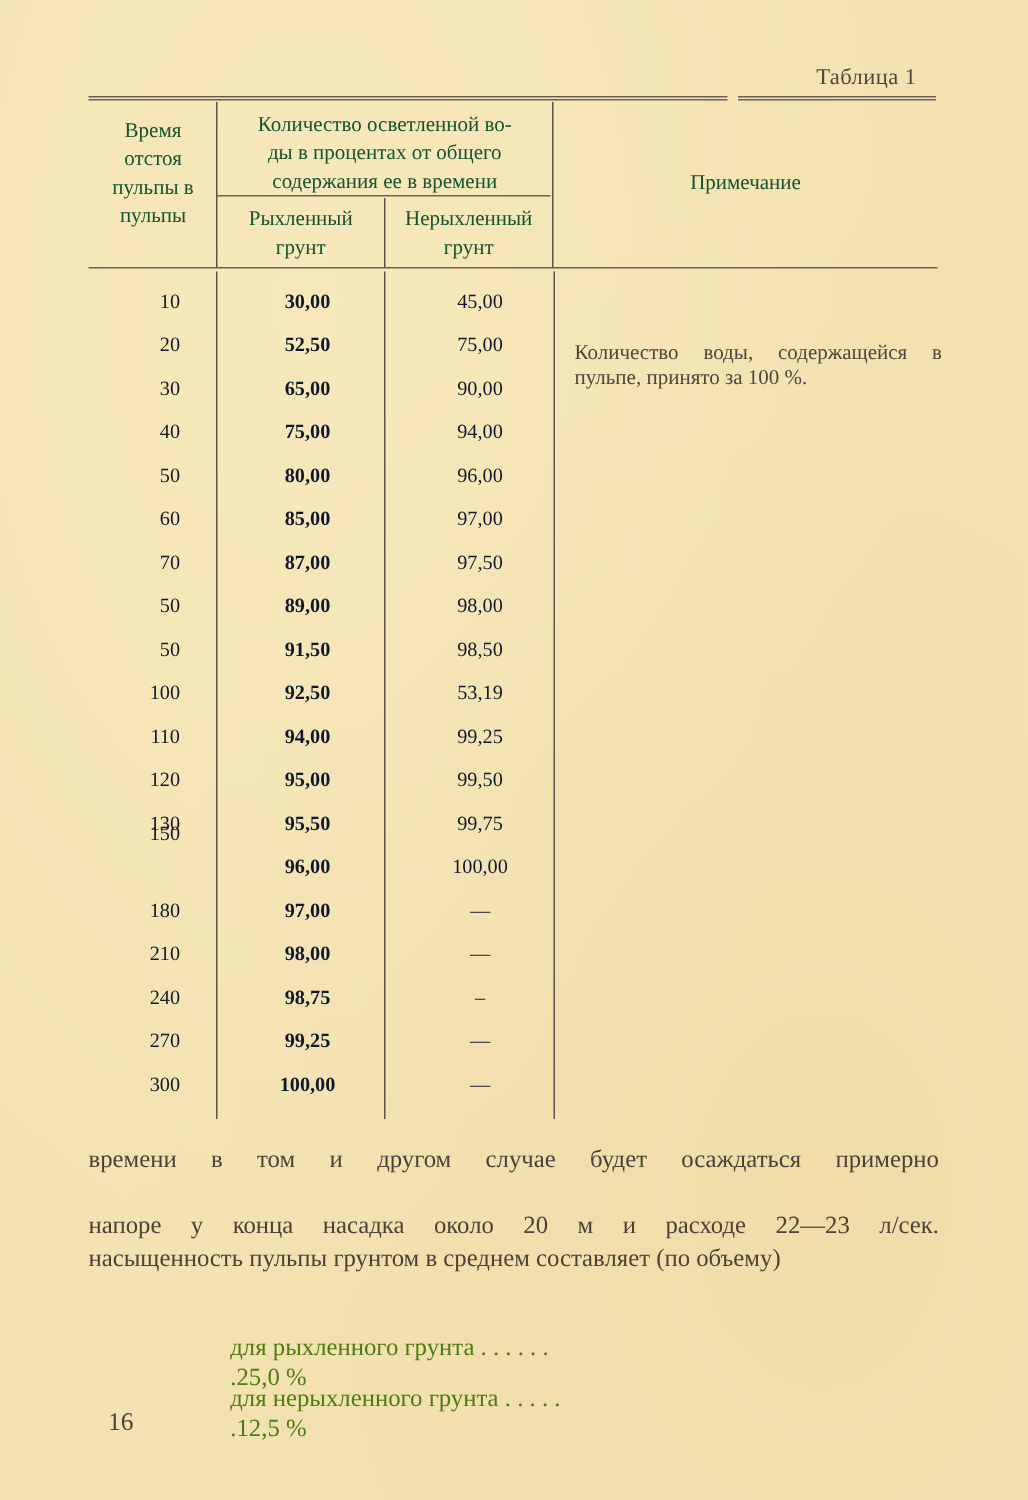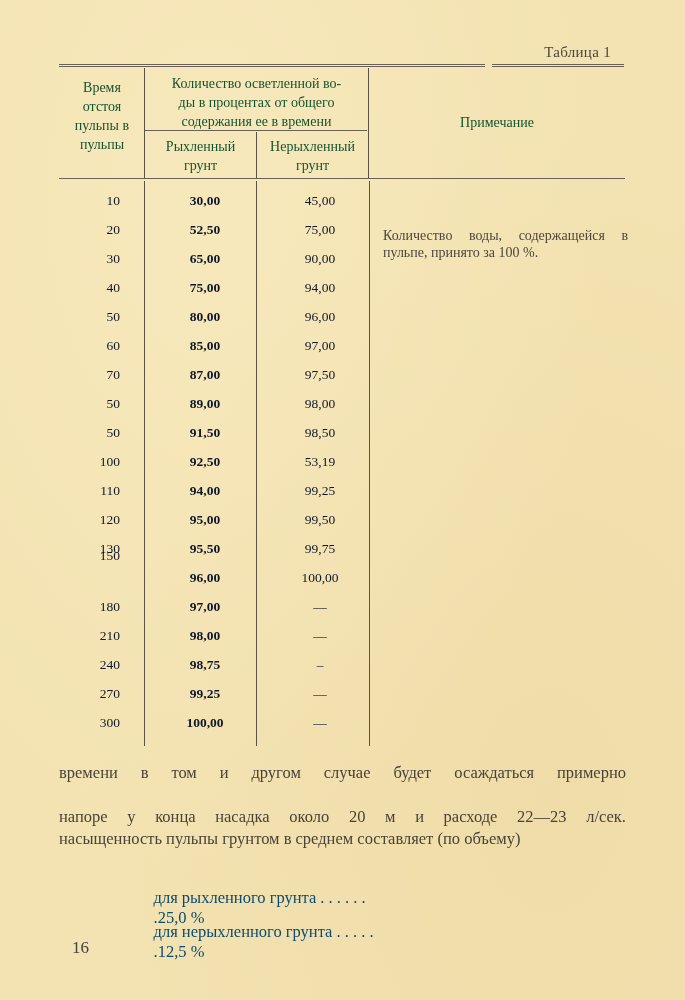--- a/index.html
+++ b/index.html
@@ -79,21 +79,21 @@
       font-size: 16.5px;
       line-height: 22px;
       color: #4a4238;
       text-align: justify;
     }
     .para span.line { display: block; text-align: justify; text-align-last: justify; }
     .para span.line.last { text-align-last: left; }
     .calc {
       position: absolute;
       font-size: 16.5px;
-      color: #0c4a6e;
+      color: #4d7c0f;
       white-space: pre;
     }
     .page-num {
       position: absolute;
       left: 72px;
       top: 938px;
       font-size: 17px;
       color: #4a4238;
     }
   </style>

